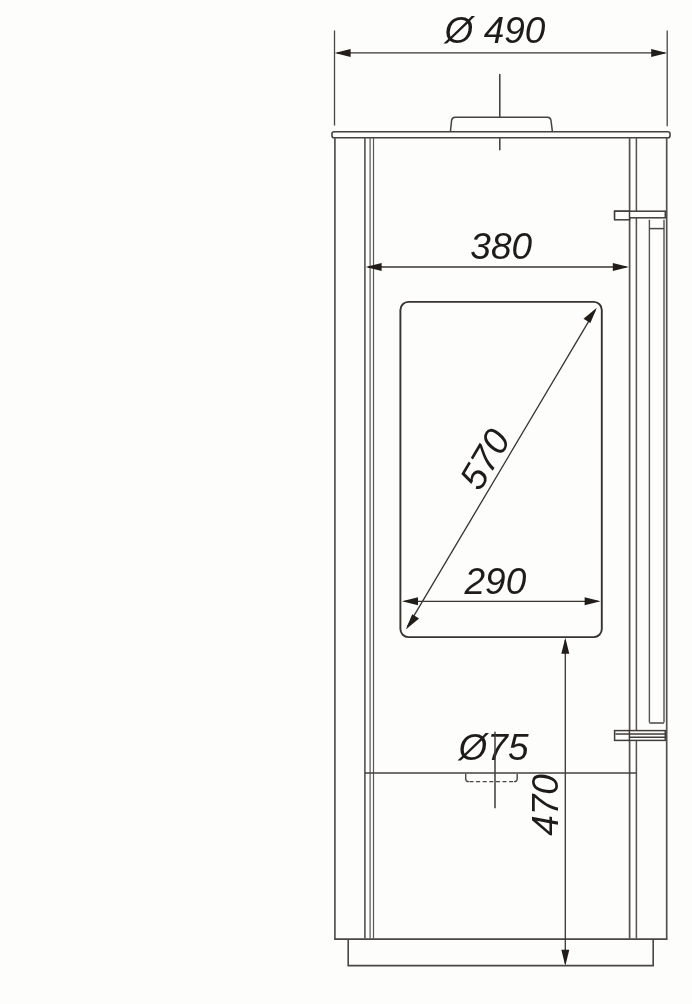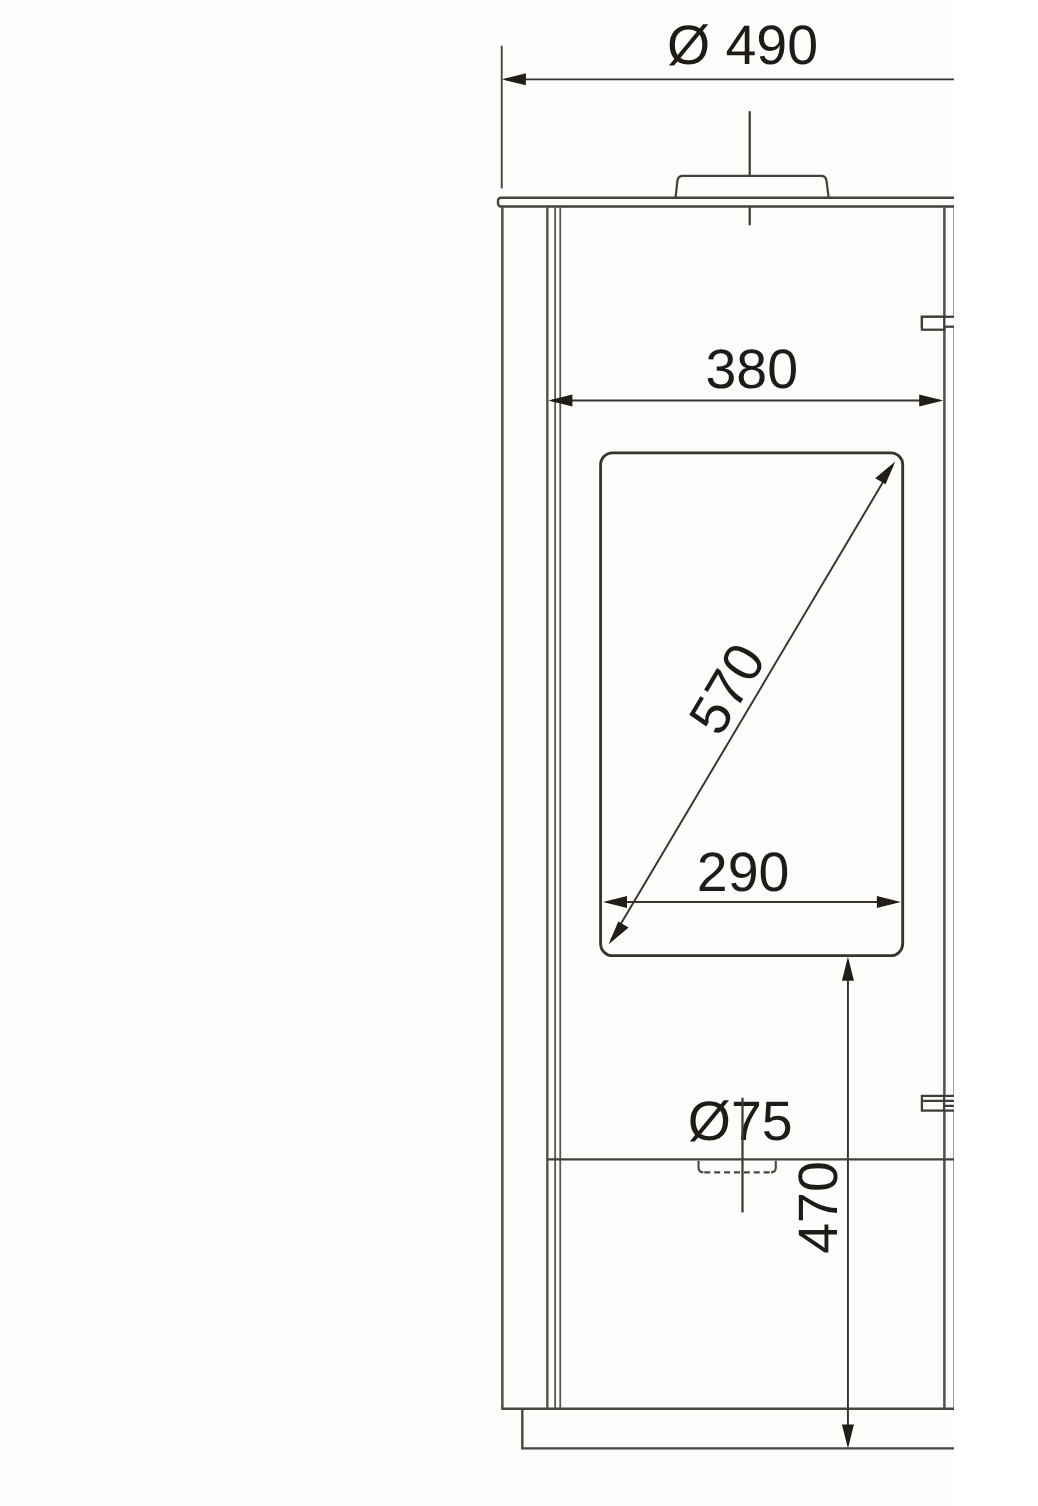--- a/index.html
+++ b/index.html
@@ -1,17 +1,17 @@
 <!DOCTYPE html>
 <html><head>
 <meta charset="utf-8">
 <style>
   html,body{margin:0;padding:0;background:#ffffff;}
-  #canvas{position:relative;width:636px;height:1004px;background:#fdfdfc;overflow:hidden;
-          font-family:"Liberation Sans", sans-serif;}
+  #canvas{position:relative;width:692px;height:1004px;background:#fdfdfc;overflow:hidden;
+          font-family:"Liberation Sans", sans-serif;font-style:italic;}
   svg{position:absolute;left:0;top:0;}
   text{font-family:"Liberation Sans", sans-serif;fill:#1e1b18;}
 </style>
 </head>
 <body>
 <div id="canvas">
 <svg width="692" height="1004" viewBox="0 0 692 1004">
 
   <text x="495" y="42.6" font-size="37" text-anchor="middle">Ø 490</text>
 

